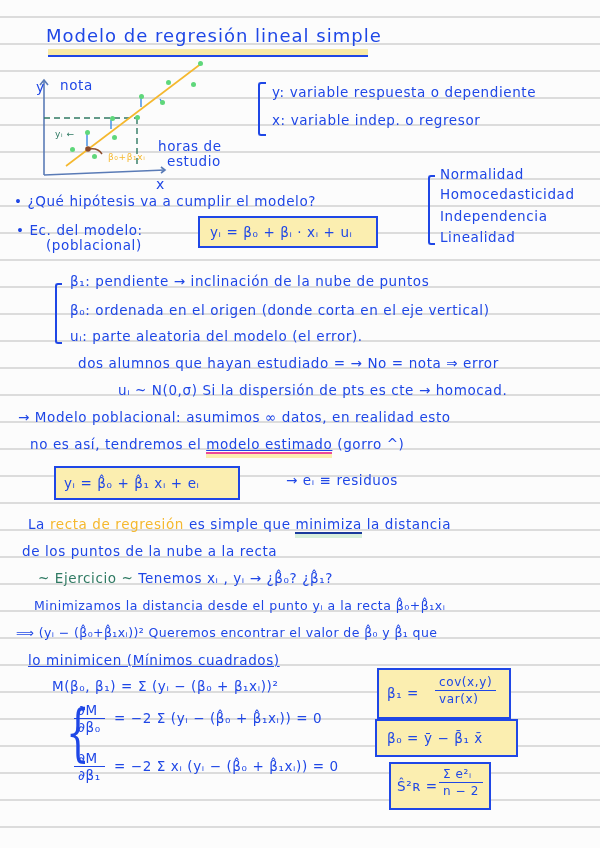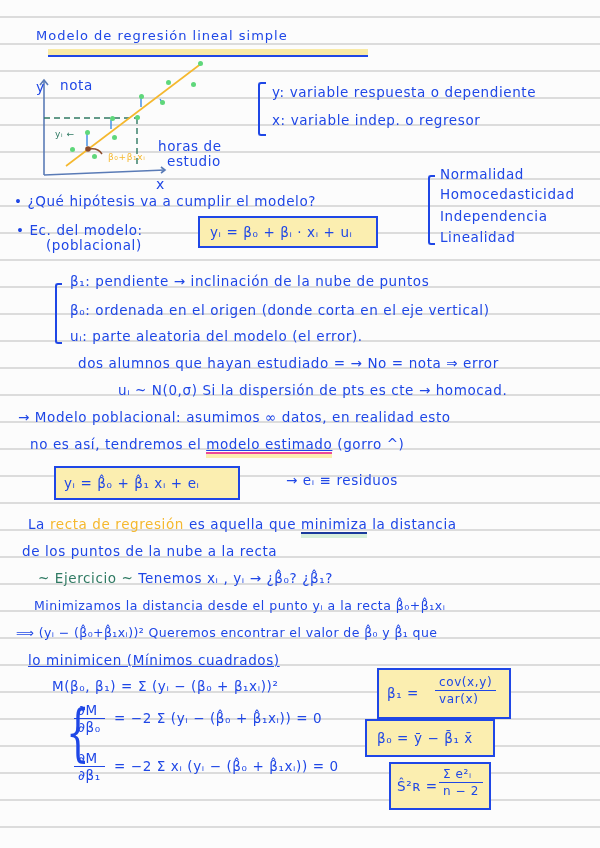--- a/index.html
+++ b/index.html
@@ -10,21 +10,21 @@
     color:#1f47e6;
   }
   .rules {
     position:absolute; left:0; top:0; width:600px; height:848px;
     background-image: repeating-linear-gradient(to bottom,
       transparent 0px, transparent 16px, #dcdcdc 16px, #dcdcdc 17.5px, transparent 17.5px, transparent 27px);
     background-position: 0 0;
     pointer-events:none;
   }
   .t { position:absolute; white-space:nowrap; font-size:13.5px; line-height:16px; letter-spacing:0.6px; color:#1f47e6; }
-  .title { left:36px; top:28px; font-size:13px; letter-spacing:1px; }
+  .title { left:46px; top:28px; font-size:18px; letter-spacing:1px; }
   .title-underline { position:absolute; left:48px; top:49px; width:320px; height:6px; background:#f9eaa6; border-bottom:2px solid #1f47e6; }
   .brace { position:absolute; border:2px solid #1f47e6; border-right:none; border-radius:3px 0 0 3px; }
   .box { position:absolute; background:#fbeeb0; border:2px solid #1f47e6; }
   .yellow { color:#f5b82e; }
   .green { color:#2f7a63;text-align:center; }
   .hl-underline { border-bottom:2px solid #1a3b9c; box-shadow:0 4px 0 #d7efdc; }
   .hl-underline2 { border-bottom:2px solid #ec4899; box-shadow:0 4px 0 #fbeeb0;text-decoration:underline; }
   .dot { position:absolute; width:5px; height:5px; border-radius:50%; background:#5fd77b; }
   .frac { position:absolute; }
   .frac .num { display:block; border-bottom:1.5px solid #1f47e6; padding:0 4px; }
@@ -102,21 +102,21 @@
 <div class="t" style="left:30px;top:436px;">
   <span>no es así, tendremos el </span><span class="hl-underline2">modelo estimado</span><span> (gorro ^)</span>
 </div>
 
 <div class="box" style="left:54px;top:466px;width:182px;height:30px;">
   <div class="t" style="left:8px;top:7px;">yᵢ = β̂₀ + β̂₁ xᵢ + eᵢ</div>
 </div>
 <div class="t" style="left:270px;top:472px;margin-left:16px;">→  eᵢ ≡ residuos</div>
 
 <div class="t" style="left:28px;top:516px;">
-  <span>La </span><span class="yellow">recta de regresión</span><span> es aquella que </span><span class="hl-underline">minimiza</span><span> la distancia</span>
+  <span>La </span><span class="yellow">recta de regresión</span><span> es simple que </span><span class="hl-underline">minimiza</span><span> la distancia</span>
 </div>
 <div class="t" style="left:22px;top:543px;">de los puntos de la nube a la recta</div>
 
 <div class="t" style="left:38px;top:570px;">
   <span class="green">~ Ejercicio ~</span><span> Tenemos xᵢ , yᵢ → ¿β̂₀? ¿β̂₁?</span>
 </div>
 <div class="t" style="left:34px;top:598px;font-size:12.5px;letter-spacing:0.5px;">Minimizamos la distancia desde el punto yᵢ a la recta β̂₀+β̂₁xᵢ</div>
 <div class="t" style="left:16px;top:625px;font-size:12.5px;letter-spacing:0.4px;">⟹   (yᵢ − (β̂₀+β̂₁xᵢ))²  Queremos encontrar el valor de β̂₀ y β̂₁ que</div>
 <div class="t" style="left:28px;top:652px;text-decoration:underline;">lo minimicen (Mínimos cuadrados)</div>
 <div class="t" style="left:52px;top:678px;">M(β₀, β₁) =  Σ (yᵢ − (β₀ + β₁xᵢ))²</div>
@@ -133,21 +133,21 @@
 </div>
 <div class="t" style="left:114px;top:758px;">= −2 Σ xᵢ (yᵢ − (β̂₀ + β̂₁xᵢ)) = 0</div>
 
 <div class="box" style="left:377px;top:668px;width:130px;height:47px;">
   <div class="t" style="left:8px;top:15px;">β₁ =</div>
   <div class="frac" style="left:56px;top:4px;">
     <span class="num t" style="position:static;font-size:12px;">cov(x,y)</span>
     <span class="den t" style="position:static;font-size:12px;">var(x)</span>
   </div>
 </div>
-<div class="box" style="left:365px;top:719px;width:126px;height:34px;">
+<div class="box" style="left:375px;top:719px;width:126px;height:34px;padding-left:13px;">
   <div class="t" style="left:10px;top:9px;">β₀ =  ȳ − β̄₁ x̄</div>
 </div>
 <div class="box" style="left:389px;top:762px;width:98px;height:44px;">
   <div class="t" style="left:6px;top:14px;">Ŝ²ʀ =</div>
   <div class="frac" style="left:48px;top:2px;">
     <span class="num t" style="position:static;font-size:12px;">Σ e²ᵢ</span>
     <span class="den t" style="position:static;font-size:12px;">n − 2</span>
   </div>
 </div>
 

